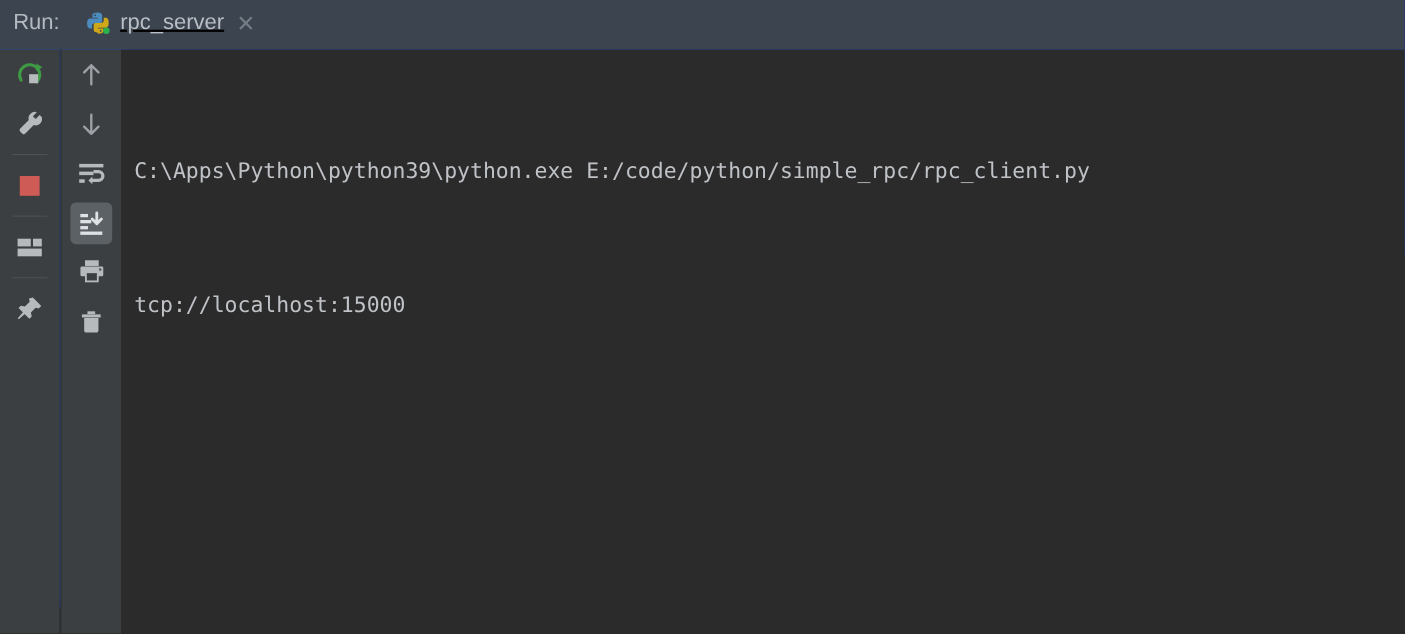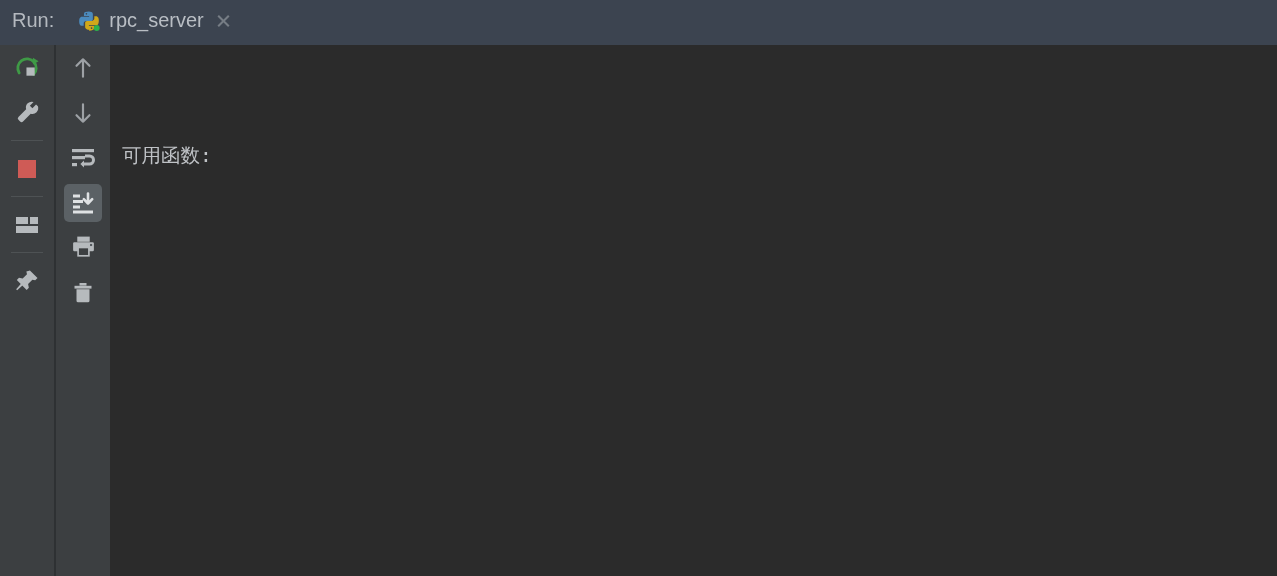--- a/index.html
+++ b/index.html
@@ -42,20 +42,21 @@
     user-select: none;
   }
   .tab {
     position: relative;
     height: 41px;
     display: flex;
     align-items: center;
     padding: 0 14px 0 14px;
     box-sizing: border-box;
     cursor: default;
+    text-decoration: underline;
   }
   .tab .tab-title {
     color: #b9bec4;
     font-size: 20px;
     white-space: nowrap;
     margin-left: 9px;
     user-select: none;
   }
   .tab.active .tab-title { color: #ccd1d6; }
   .tab .underline {
@@ -286,21 +287,22 @@
           <rect x="4.5" y="5.8" width="17" height="2.8" fill="#b6babd"></rect>
           <path d="M6.5 9.2h13v11.5a1.6 1.6 0 0 1-1.6 1.6H8.1a1.6 1.6 0 0 1-1.6-1.6z" fill="#b6babd"></path>
         </svg>
       </span>
     </div>
 
   </div>
 
   <div class="console">
     <div class="console-inner">
-      <div class="cline">可用函数:</div>
+      <div class="cline">C:\Apps\Python\python39\python.exe E:/code/python/simple_rpc/rpc_client.py</div>
+      <div class="cline">tcp://localhost:15000</div>
       
       
       
       
       
       
       
       
       
     </div>

